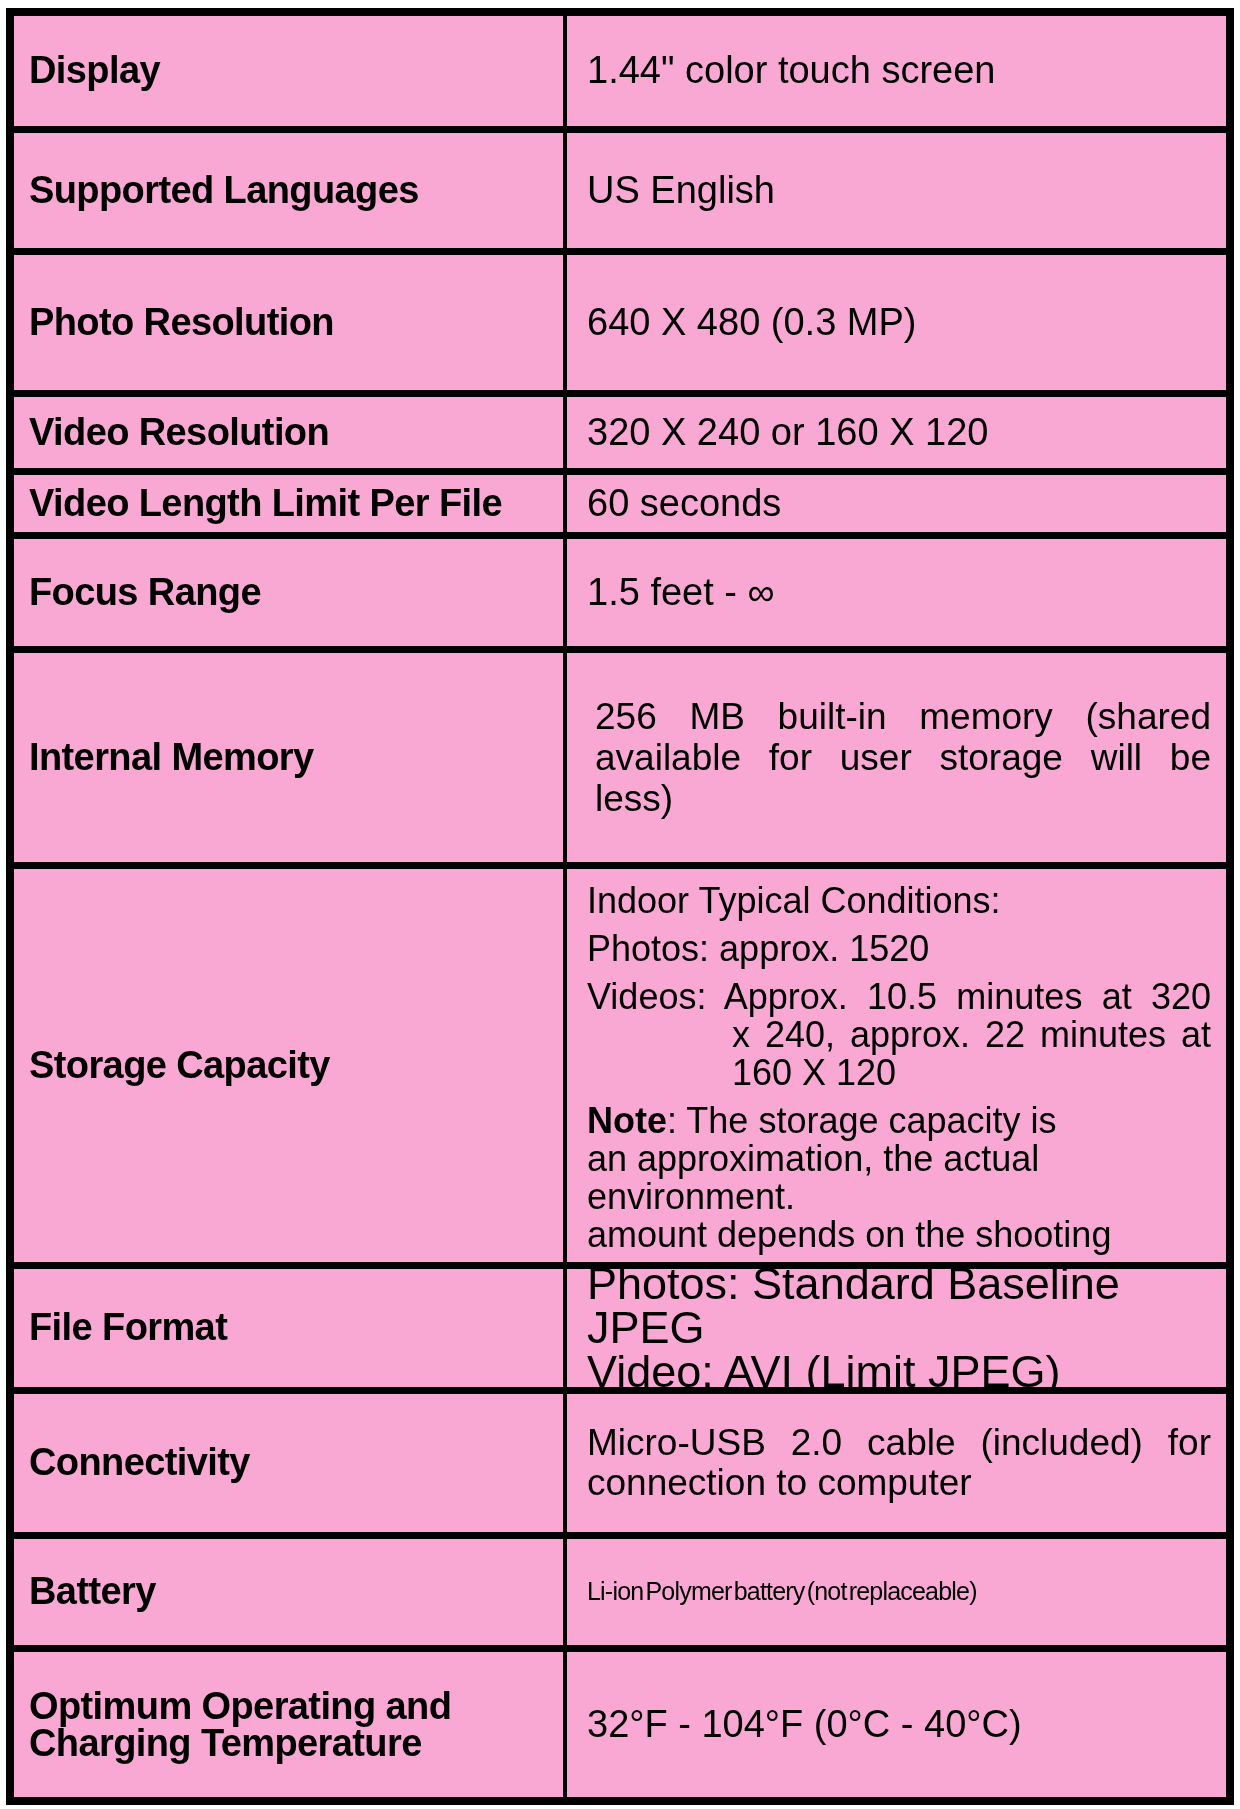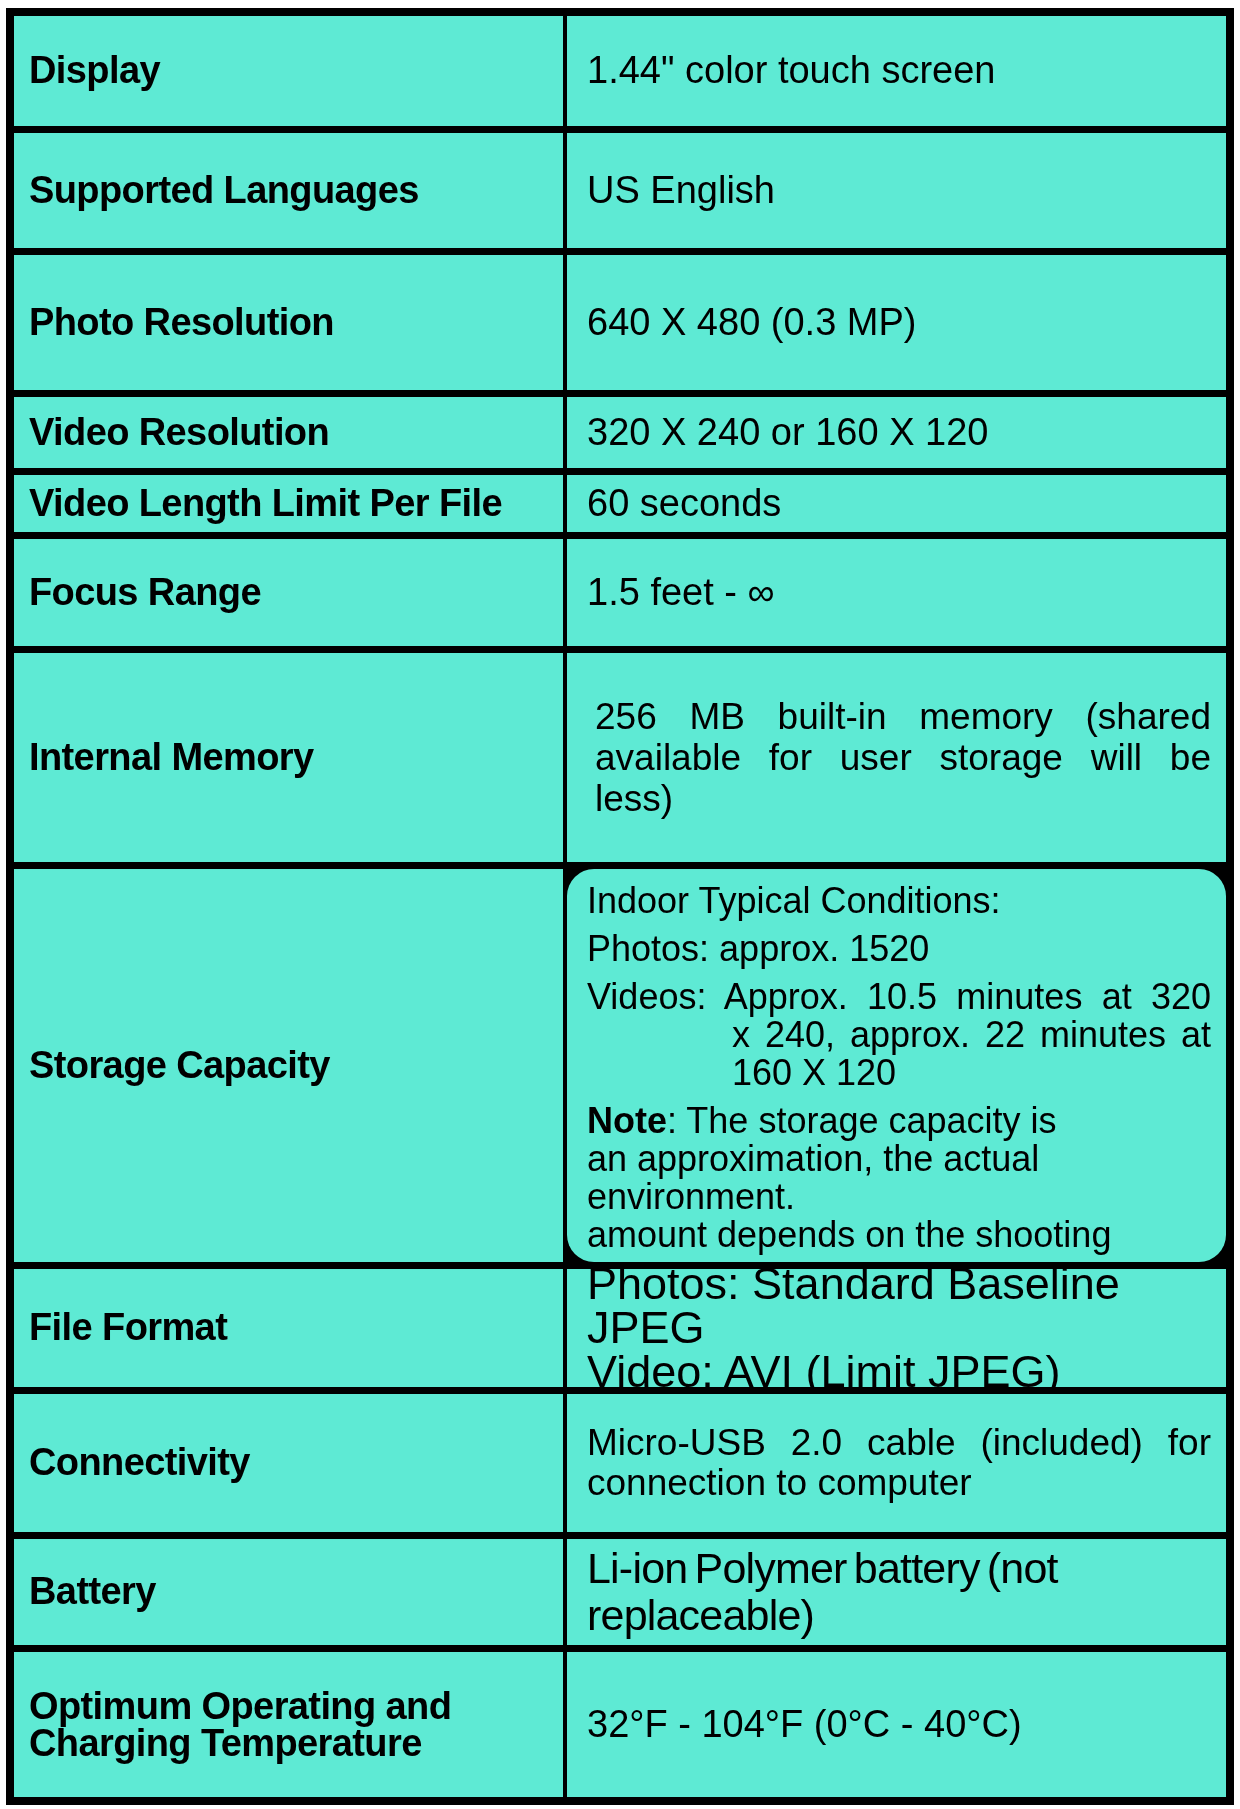--- a/index.html
+++ b/index.html
@@ -25,21 +25,21 @@
     box-sizing: border-box;
     background: #000000;           
     display: grid;
     grid-template-columns: 549px 659px;
     grid-template-rows: 110px 115px 135px 71px 57px 107px 209px 393px 118px 138px 106px 145px;
     column-gap: 4px;
     row-gap: 7px;
     padding: 8px;
   }
   .cell {
-    background: #5eead4;
+    background: #f9a8d4;
     display: flex;
     flex-direction: column;
     justify-content: center;
     box-sizing: border-box;
     overflow: hidden;
   }
   .label-cell {
     padding-left: 15px;
     padding-right: 6px;
     font-weight: bold;
@@ -78,24 +78,23 @@
     padding-left: 145px;
   }
   .jl {                            
     text-align: justify;
     text-align-last: justify;
   }
   .b { font-weight: bold; }
   .storage-cell {
     justify-content: flex-start;
     padding-top: 13px;
-    border-radius: 27px;
   }
   .condensed {                     
-    font-size: 43px;
+    font-size: 25px;
     letter-spacing: -0.8px;
     word-spacing: -4px;
   }
   .two-line-label div { line-height: 37px; }
 </style>
 </head>
 <body>
 
 <div class="page">
   <div class="spec-table">

